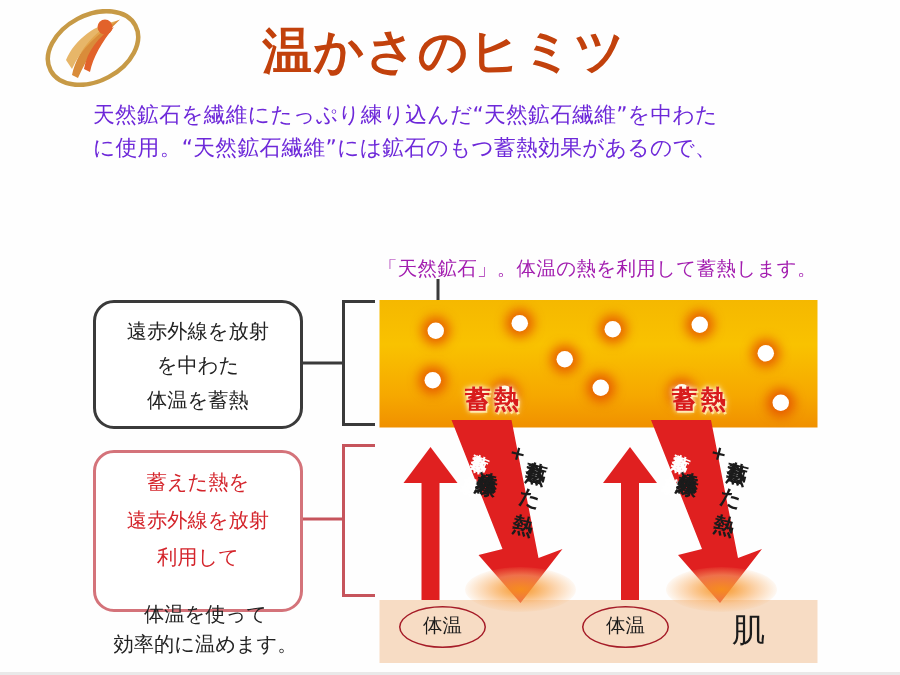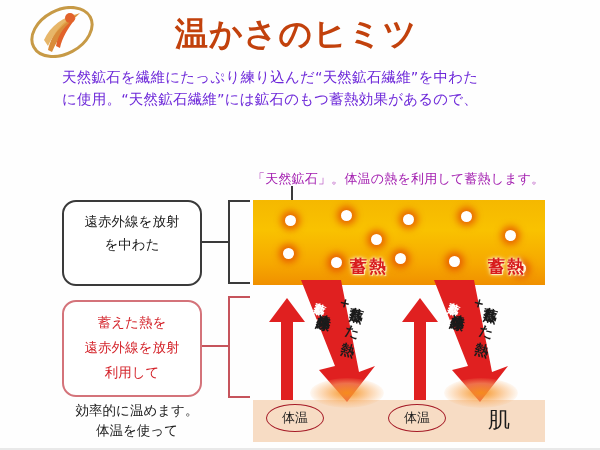--- a/index.html
+++ b/index.html
@@ -66,38 +66,37 @@
   #oreLabel{
     position:absolute;left:253px;top:228px;width:292px;
     text-align:center;font-size:19px;font-weight:bold;color:#1b1b1b;
     letter-spacing:1px;white-space:nowrap;
     text-shadow:0 0 3px #ffd54a,0 0 5px #ffd54a,1px 1px 0 #ffe070;
   }
   .chikunetsu{
     position:absolute;top:255px;font-size:17px;font-weight:bold;color:#d81c1c;
     letter-spacing:2px;white-space:nowrap;
     text-shadow:0 0 3px #fff,0 0 5px #ffe9a8,1px 1px 0 #ffdf80;
-    margin-left:40px;
   }
   #chikunetsu-left{left:310px;}
   #chikunetsu-right{left:448px;}
 
   
   .callout{
     position:absolute;border-radius:14px;background:#fff;
     text-align:center;white-space:nowrap;
   }
   #callout-dark{
     left:62px;top:200px;width:140px;height:86px;
     border:2px solid #3a3a3a;
     font-size:13.5px;line-height:23px;color:#222;
     padding-top:8px;box-sizing:border-box;
   }
   #callout-red{
-    left:62px;top:300px;width:140px;height:97px;
+    left:62px;top:300px;width:140px;height:108px;
     border:2px solid #d4737a;
     font-size:13.5px;line-height:25px;color:#d4242b;
     padding-top:8px;box-sizing:border-box;
   }
   #bottom-note{
     position:absolute;left:52px;top:400px;width:170px;
     text-align:center;font-size:13.5px;line-height:20px;color:#222;
     white-space:nowrap;
   }
 
@@ -209,29 +208,30 @@
     <div class="dot" style="left:252px;top:30px;"></div>
     <div class="dot" style="left:262px;top:63px;"></div>
     <div class="dot" style="left:118px;top:34px;"></div>
   </div>
   <div class="chikunetsu" id="chikunetsu-left">蓄熱</div>
   <div class="chikunetsu" id="chikunetsu-right">蓄熱</div>
 
   <div class="callout" id="callout-dark">
     <div>遠赤外線を放射</div>
     <div>を中わた</div>
+    <div>体温を蓄熱</div>
   </div>
   <div class="callout" id="callout-red">
     <div>蓄えた熱を</div>
     <div>遠赤外線を放射</div>
     <div>利用して</div>
   </div>
   <div id="bottom-note">
+    <div>体温を使って</div>
     <div>効率的に温めます。</div>
-    <div>体温を使って</div>
   </div>
 
   <div class="br-seg" id="brd-stem"></div>
   <div class="br-seg" id="brd-vert"></div>
   <div class="br-seg" id="brd-top"></div>
   <div class="br-seg" id="brd-bot"></div>
 
   <div class="br-seg" id="brr-stem"></div>
   <div class="br-seg" id="brr-vert"></div>
   <div class="br-seg" id="brr-top"></div>

